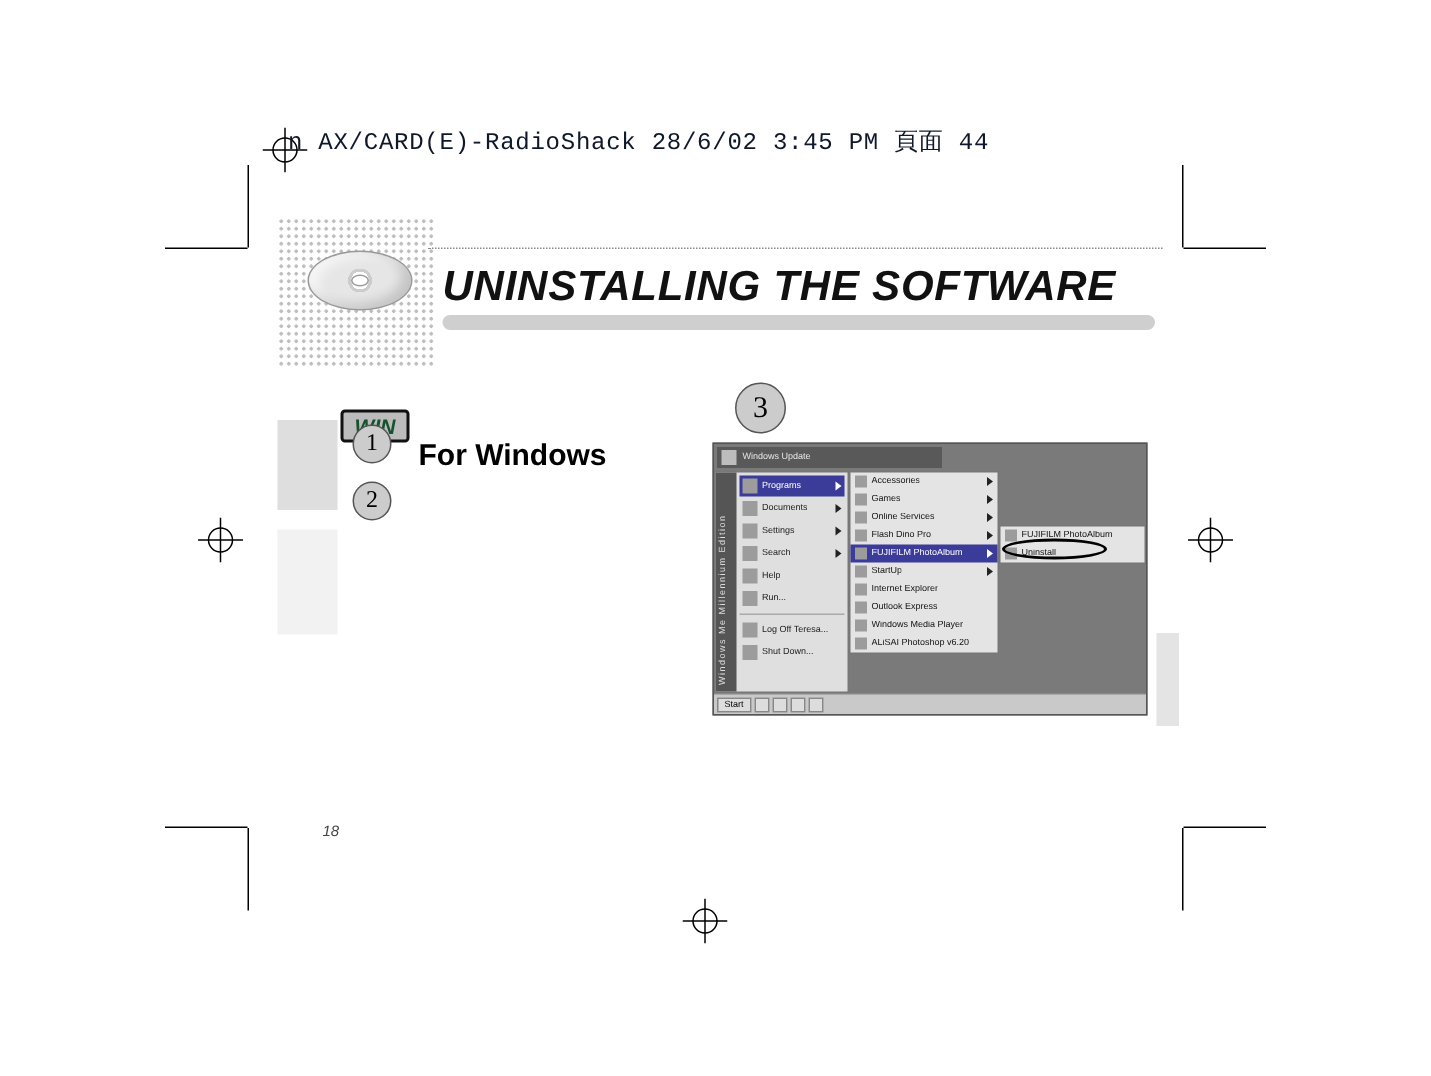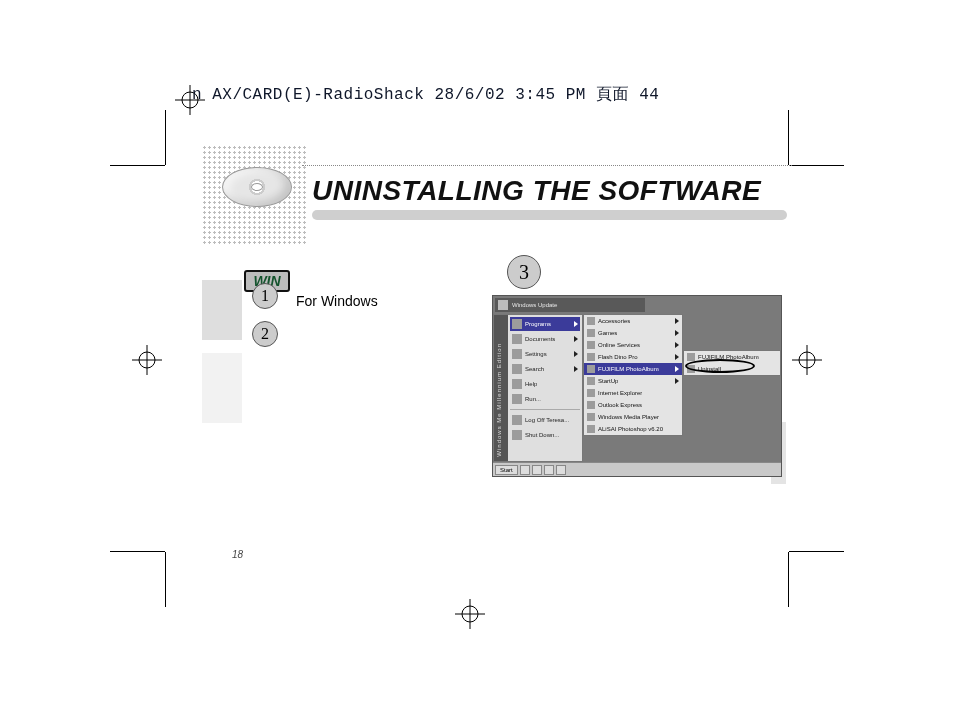--- a/index.html
+++ b/index.html
@@ -37,21 +37,21 @@
     font-family: "Courier New", monospace;
     font-size: 16px;
     color: #0f172a;
     letter-spacing: 0.5px;
   }
 
   
   .page {
     position: absolute;
     top: 125px;
-    left: 202px;
+    left: 185px;
     width: 590px;
     height: 440px;
   }
 
   
   .dotted-rule {
     position: absolute;
     top: 40px;
     left: 100px;
     right: 0;
@@ -147,22 +147,22 @@
     height:22px;
     background:#bcbcbc;
     border:2px solid #111;
     border-radius:3px;
     font-weight:700;
     font-style:italic;
     font-size:14px;
     color:#14532d;
   }
   .win-label{
-    font-weight:400;
-    font-size:14px;
+    font-weight:700;
+    font-size:20px;
     margin-top:41px;
   }
 
   
   .step{
     position:absolute;
     width:26px;
     height:26px;
     border-radius:50%;
     background:#ccc;

